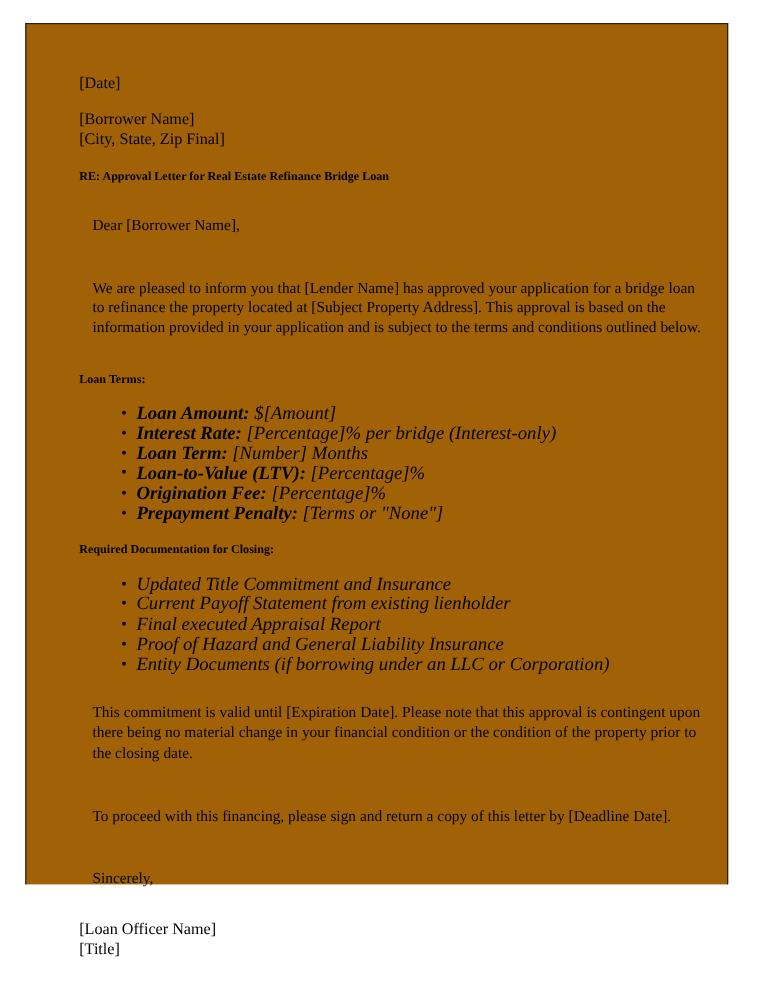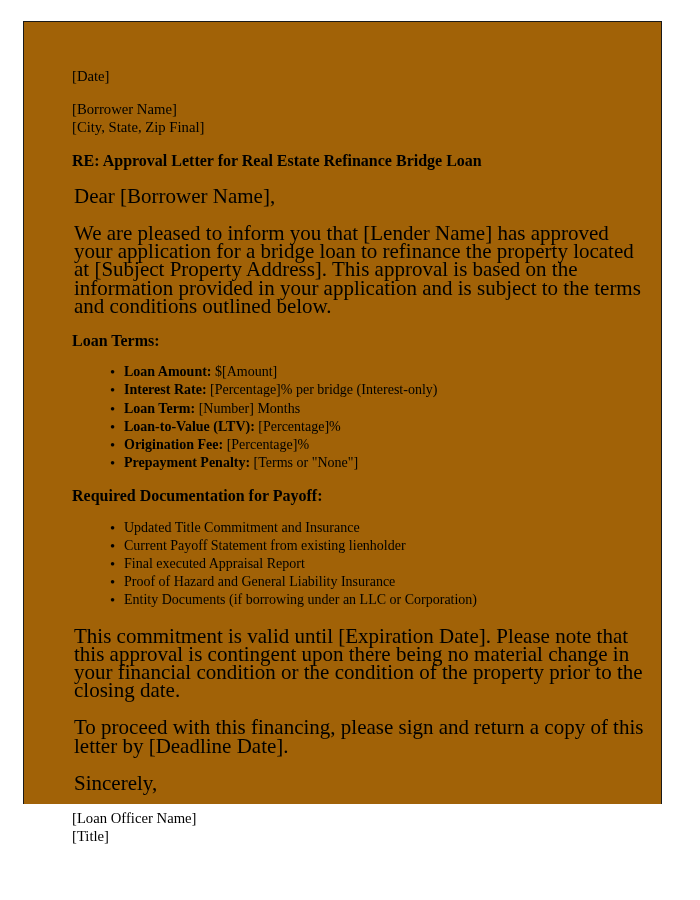--- a/index.html
+++ b/index.html
@@ -32,50 +32,51 @@
   }
 
   .page-body {
     position: absolute;
     left: 48px;
     top: 45px;
     width: 580px;
   }
 
   p, .block {
-    margin: 2px;
-    font-size: 21px;
+    margin: 12px;
+    font-size: 14px;
     line-height: 18.2px;
     text-align: left;
   }
 
   .spacer-para { height: 15px; }
   .spacer-head { height: 13px; }
 
   .addr-line {
     font-size: 14.7px;
     line-height: 18.2px;
   }
 
   .section-heading {
-    font-size: 16px;
+    font-size: 11px;
     line-height: 18.2px;
     font-weight: bold;
   }
 
   ul.doc-list {
     margin: 0;
     padding: 0 0 0 38px;
     list-style: none;
   }
   ul.doc-list > li {
-    font-size: 14px;
+    font-size: 17px;
     line-height: 18.2px;
     position: relative;
     padding-left: 14px;
+    font-style: italic;
   }
   ul.doc-list > li::before {
     content: "\2022";
     position: absolute;
     left: 0;
     top: 0;
     font-size: 14.7px;
     line-height: 18.2px;
   }
 
@@ -116,21 +117,21 @@
       <li><span class="term-label">Loan Amount:</span><span> $[Amount]</span></li>
       <li><span class="term-label">Interest Rate:</span><span> [Percentage]% per bridge (Interest-only)</span></li>
       <li><span class="term-label">Loan Term:</span><span> [Number] Months</span></li>
       <li><span class="term-label">Loan-to-Value (LTV):</span><span> [Percentage]%</span></li>
       <li><span class="term-label">Origination Fee:</span><span> [Percentage]%</span></li>
       <li><span class="term-label">Prepayment Penalty:</span><span> [Terms or "None"]</span></li>
     </ul>
 
     <div class="spacer-para"></div>
 
-    <div class="section-heading">Required Documentation for Payoff:</div>
+    <div class="section-heading">Required Documentation for Closing:</div>
 
     <div class="spacer-head"></div>
 
     <ul class="doc-list">
       <li>Updated Title Commitment and Insurance</li>
       <li>Current Payoff Statement from existing lienholder</li>
       <li>Final executed Appraisal Report</li>
       <li>Proof of Hazard and General Liability Insurance</li>
       <li>Entity Documents (if borrowing under an LLC or Corporation)</li>
     </ul>

